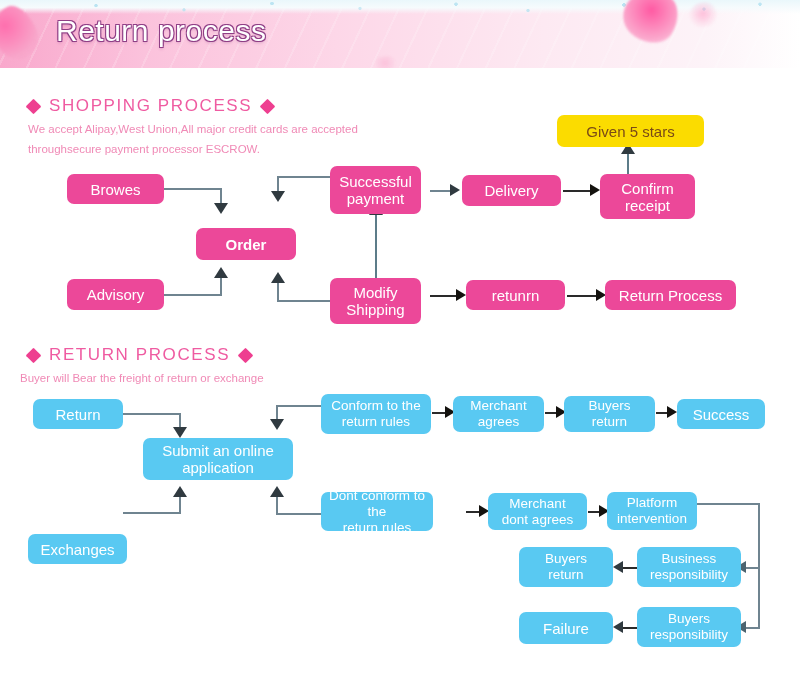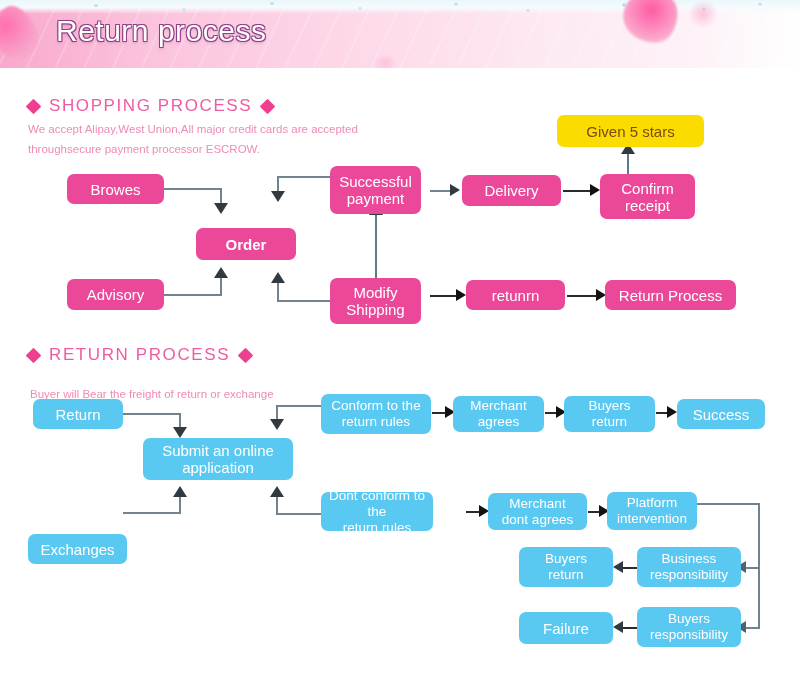--- a/index.html
+++ b/index.html
@@ -161,21 +161,21 @@
 
   <div class="box pink" style="left:466px;top:280px;width:99px;height:30px;">retunrn</div>
 
   <div class="box pink" style="left:605px;top:280px;width:131px;height:30px;">Return Process</div>
 
   <div class="sec-head" style="left:28px;top:345px;">
     <span class="dia"></span>
     <span class="sec-title">RETURN PROCESS</span>
     <span class="dia"></span>
   </div>
-  <div class="sec-sub" style="left:30px;top:368px;margin-top:16px;">Buyer will Bear the freight of return or exchange</div>
+  <div class="sec-sub" style="left:20px;top:368px;">Buyer will Bear the freight of return or exchange</div>
 
   <div class="ln h" style="left:123px;top:413px;width:58px;"></div>
   <div class="ln v" style="left:179px;top:413px;height:16px;"></div>
   <div class="ar down" style="left:173px;top:427px;"></div>
 
   <div class="ln h" style="left:276px;top:405px;width:48px;"></div>
   <div class="ln v" style="left:276px;top:405px;height:16px;"></div>
   <div class="ar down" style="left:270px;top:419px;"></div>
 
   <div class="ln h" style="left:123px;top:512px;width:58px;"></div>

